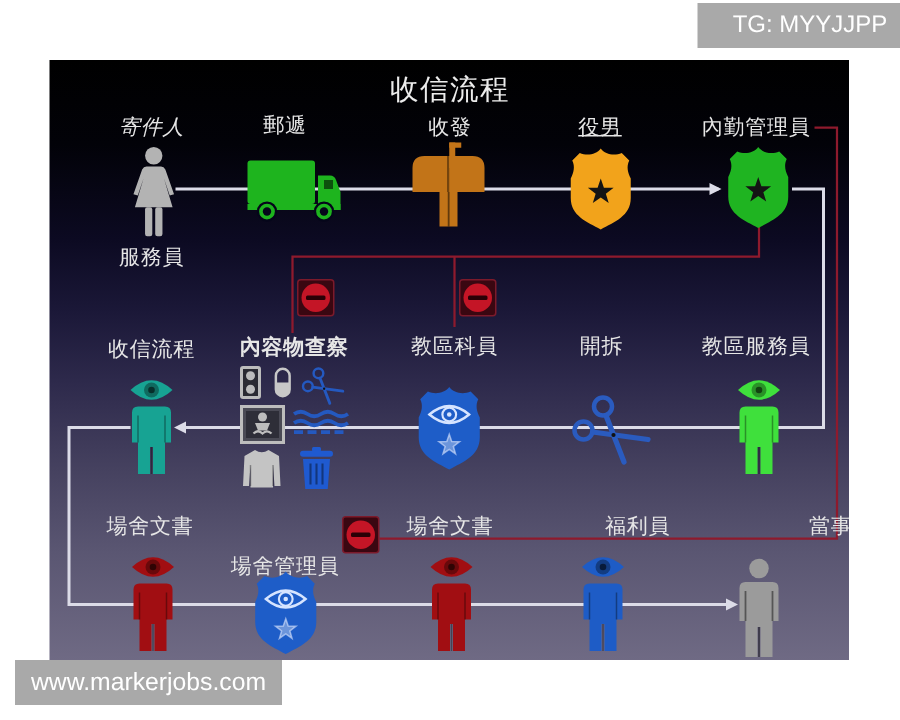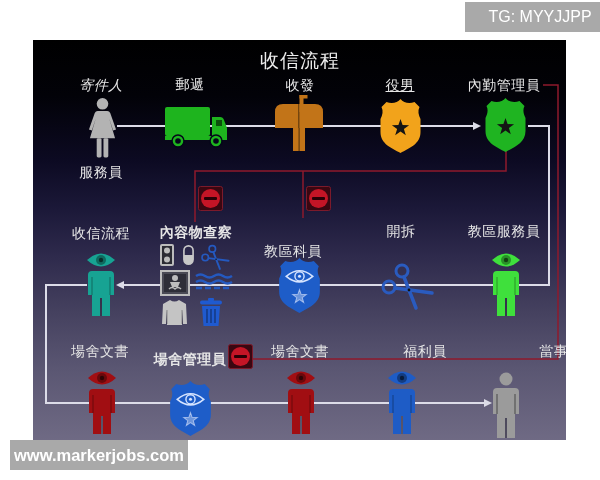--- a/index.html
+++ b/index.html
@@ -9,21 +9,21 @@
     background: #ffffff;
     font-family: "DejaVu Sans", sans-serif;
   }
   .wm {
     position: absolute; background: #a9a9a9; color: #ffffff;
     font-family: "Liberation Sans", sans-serif; font-size: 16px;
     display: flex; align-items: center; justify-content: center;
     white-space: nowrap;
   }
   .wm-tr { left: 465px; top: 2px; width: 150px; height: 30px; }
-  .wm-bl { left: 10px; top: 440px; width: 178px; height: 30px; font-size: 16.5px; font-weight: bold; }
+  .wm-bl { left: 10px; top: 440px; width: 178px; height: 30px; font-size: 16.5px; }
 
   .diagram {
     position: absolute; left: 33px; top: 40px; width: 533px; height: 400px; overflow: hidden;
     background: linear-gradient(to bottom,
       #000000 0%, #020208 14%, #0c0a22 30%, #1b1838 42%,
       #2e2a4c 54%, #45415f 68%, #5a5672 82%, #6f6a84 100%);
   }
   .lines { position: absolute; left: 0; top: 0; width: 533px; height: 400px; }
   .title {
     position: absolute; left: 267px; top: 9px; transform: translateX(-50%);
@@ -227,21 +227,21 @@
       <svg class="ic" style="left:4px; top:57px; width:25px; height:25px;" viewBox="0 0 25 25">
         <use href="#sym-sweater" color="#c4c4c4"></use>
       </svg>
       <svg class="ic" style="left:42px; top:55px; width:22px; height:28px;" viewBox="0 0 22 28">
         <use href="#sym-trash" color="#1f5ad0"></use>
       </svg>
     </div>
   </div>
 
   <div>
-    <div class="lbl" style="left:260px; top:183px;margin-top:20px;">教區科員</div>
+    <div class="lbl" style="left:270px; top:183px;">教區科員</div>
     <svg class="ic" style="left:244px; top:217px; width:45px; height:57px;" viewBox="0 0 44 56">
       <use href="#sym-badge-eye" color="#1e5dc8"></use>
     </svg>
   </div>
 
   <div>
     <div class="lbl" style="left:368px; top:183px;">開拆</div>
     <svg class="ic" style="left:347px; top:222px; width:54px; height:48px;" viewBox="0 0 54 48">
       <use href="#sym-scissors" color="#2a5bbf"></use>
     </svg>
@@ -255,21 +255,21 @@
   </div>
 
   <div>
     <div class="lbl" style="left:67px; top:303px;">場舍文書</div>
     <svg class="ic" style="left:55px; top:328px; width:28px; height:66px;" viewBox="0 0 28 66">
       <use href="#sym-eye-person" color="#a10e12"></use>
     </svg>
   </div>
 
   <div>
-    <div class="lbl" style="left:157px; top:311px;font-weight:bold;">場舍管理員</div>
+    <div class="lbl" style="left:157px; top:330px;">場舍管理員</div>
     <svg class="ic" style="left:195px; top:304px; width:25px; height:25px;" viewBox="0 0 25 25">
       <use href="#sym-no-entry" color="#c41526"></use>
     </svg>
     <svg class="ic" style="left:135px; top:340px; width:45px; height:57px;" viewBox="0 0 44 56">
       <use href="#sym-badge-eye" color="#1e5dc8"></use>
     </svg>
   </div>
 
   <div>
     <div class="lbl" style="left:267px; top:303px;">場舍文書</div>

